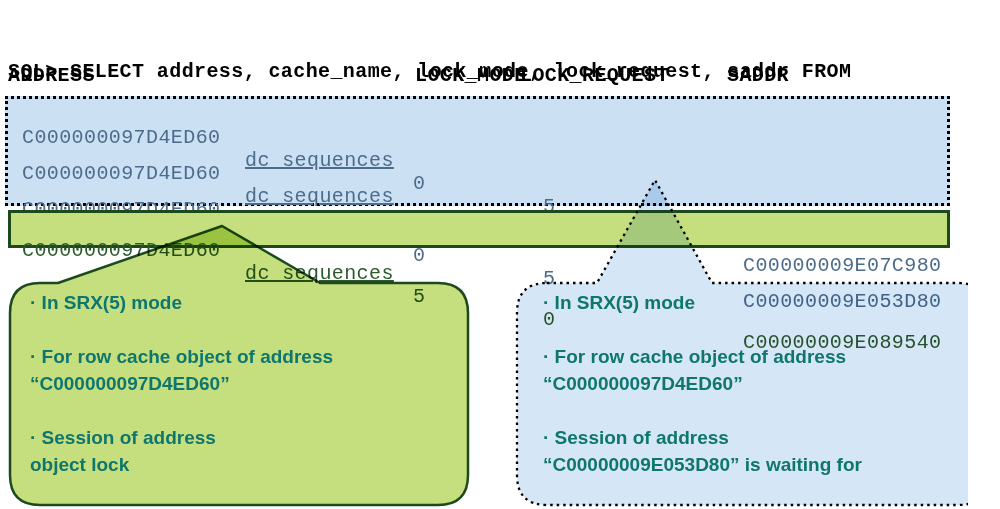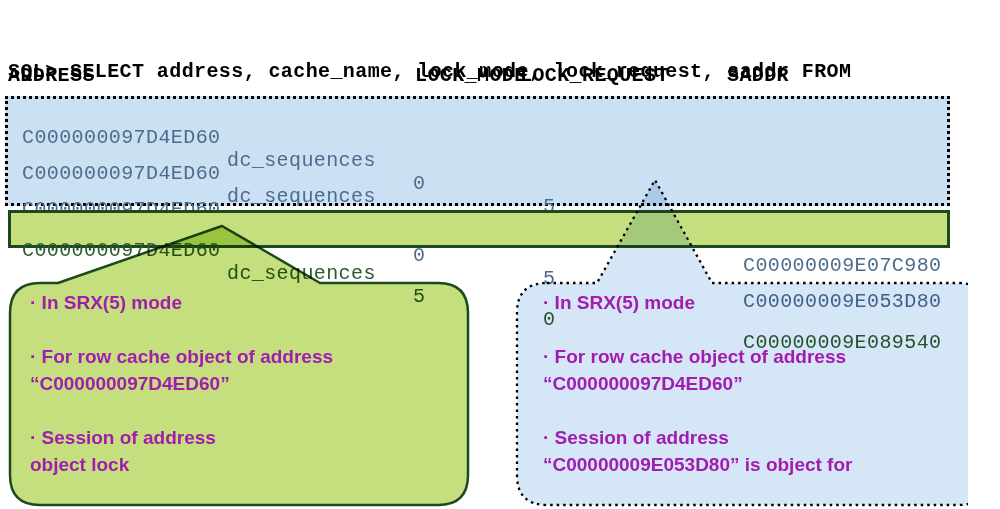--- a/index.html
+++ b/index.html
@@ -14,27 +14,27 @@
 
   .waitbox{position:absolute;left:5px;top:96px;width:945px;height:110px;box-sizing:border-box;
          background:#cce0f4;border:3px dotted #000;}
   .holdbox{position:absolute;left:8px;top:210px;width:942px;height:38px;box-sizing:border-box;
          background:#c6df7e;border:3px solid #1d4a1d;}
 
   .row{position:absolute;left:0;width:100%;height:24px;font-size:20px;letter-spacing:.4px;white-space:pre;}
   .row span{position:absolute;}
   .row-wait{color:#4d6c8b;}
   .row-hold{color:#2d5a2d;}
-  .c-addr{left:22px;} .c-cache{left:227px;} .c-mode{left:413px;} .c-req{left:543px;} .c-saddr{left:743px;}
+  .c-addr{left:22px;} .c-cache{left:245px;text-decoration:underline;} .c-mode{left:413px;} .c-req{left:543px;} .c-saddr{left:743px;}
   .r1{top:103px;} .r2{top:139px;} .r3{top:175px;} .r4{top:216px;}
 
   .callout-svg{position:absolute;left:0;top:0;width:1000px;height:509px;mix-blend-mode:multiply;pointer-events:none;}
 
   .bubble-text{position:absolute;font-family:"Liberation Sans",sans-serif;font-weight:bold;
-         font-size:19px;line-height:27px;color:#a21caf;}
+         font-size:19px;line-height:27px;color:#0f766e;}
   .bt-hold{left:30px;top:289px;width:420px;}
   .bt-wait{left:543px;top:289px;width:430px;}
   .bline{height:27px;white-space:pre;}
 </style>
 </head>
 <body>
 
 <div class="stage">
 
   <div class="query">
@@ -105,16 +105,16 @@
     <div class="bline">object lock</div>
   </div>
 
   <div class="bubble-text bt-wait">
     <div class="bline">· In SRX(5) mode</div>
     <div class="bline"></div>
     <div class="bline">· For row cache object of address</div>
     <div class="bline">“C000000097D4ED60”</div>
     <div class="bline"></div>
     <div class="bline">· Session of address</div>
-    <div class="bline">“C00000009E053D80” is object for</div>
+    <div class="bline">“C00000009E053D80” is waiting for</div>
   </div>
 
 </div>
 
 </body></html>

